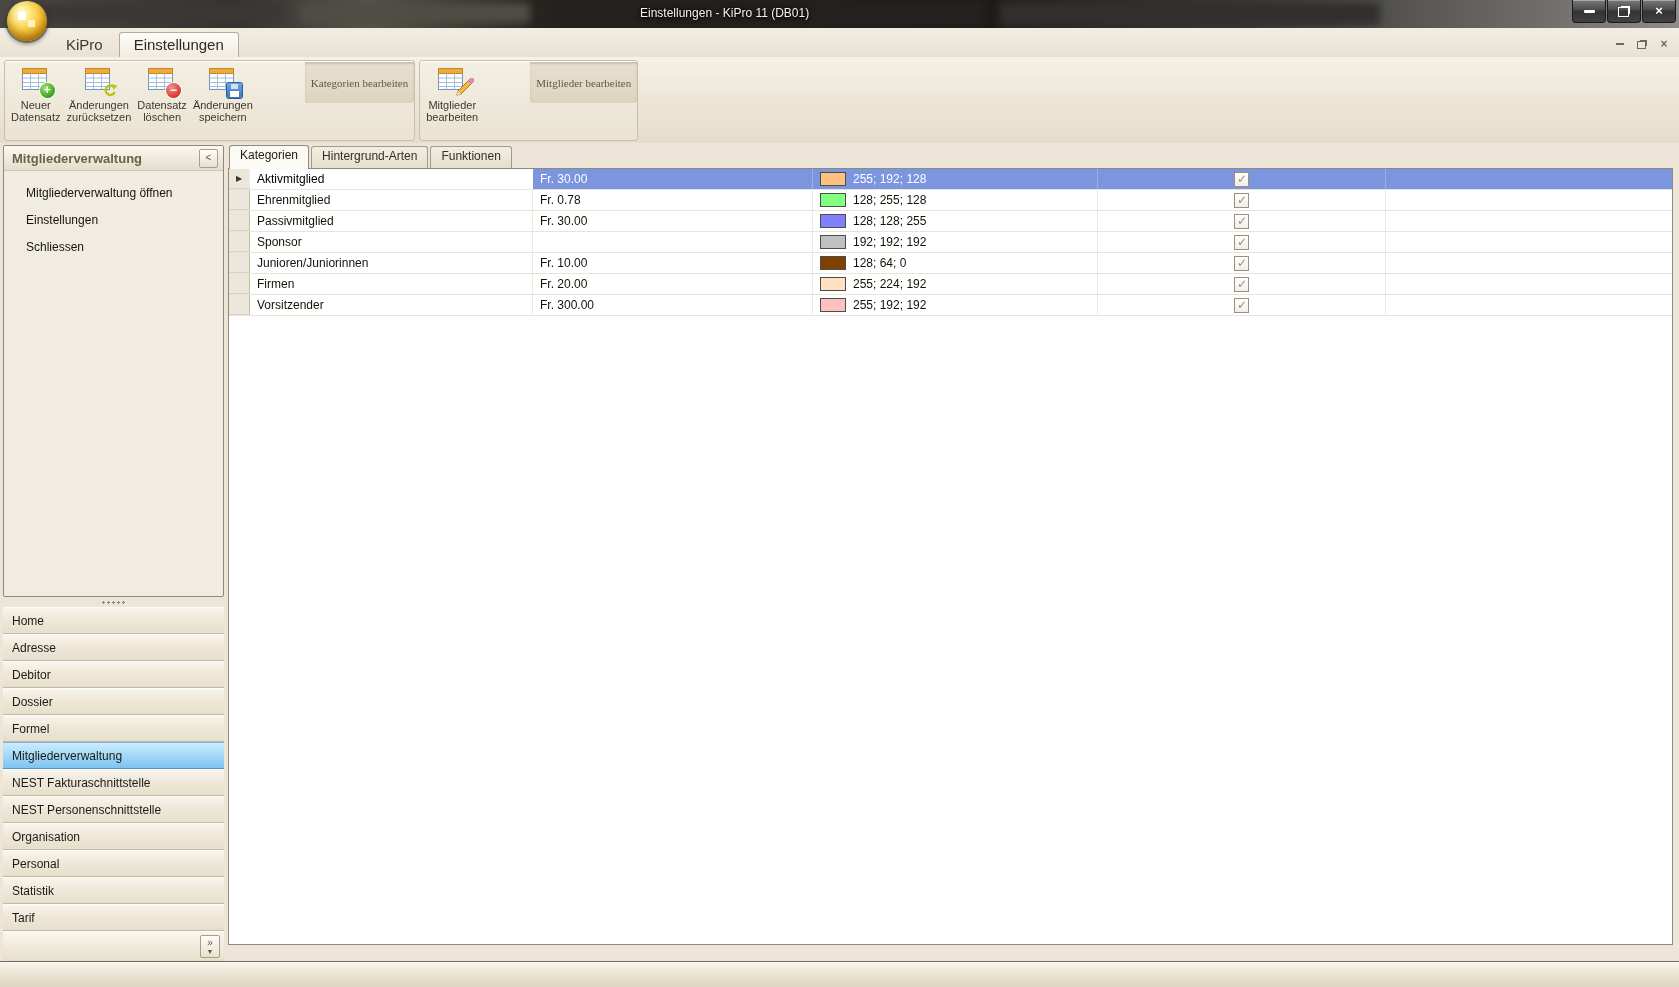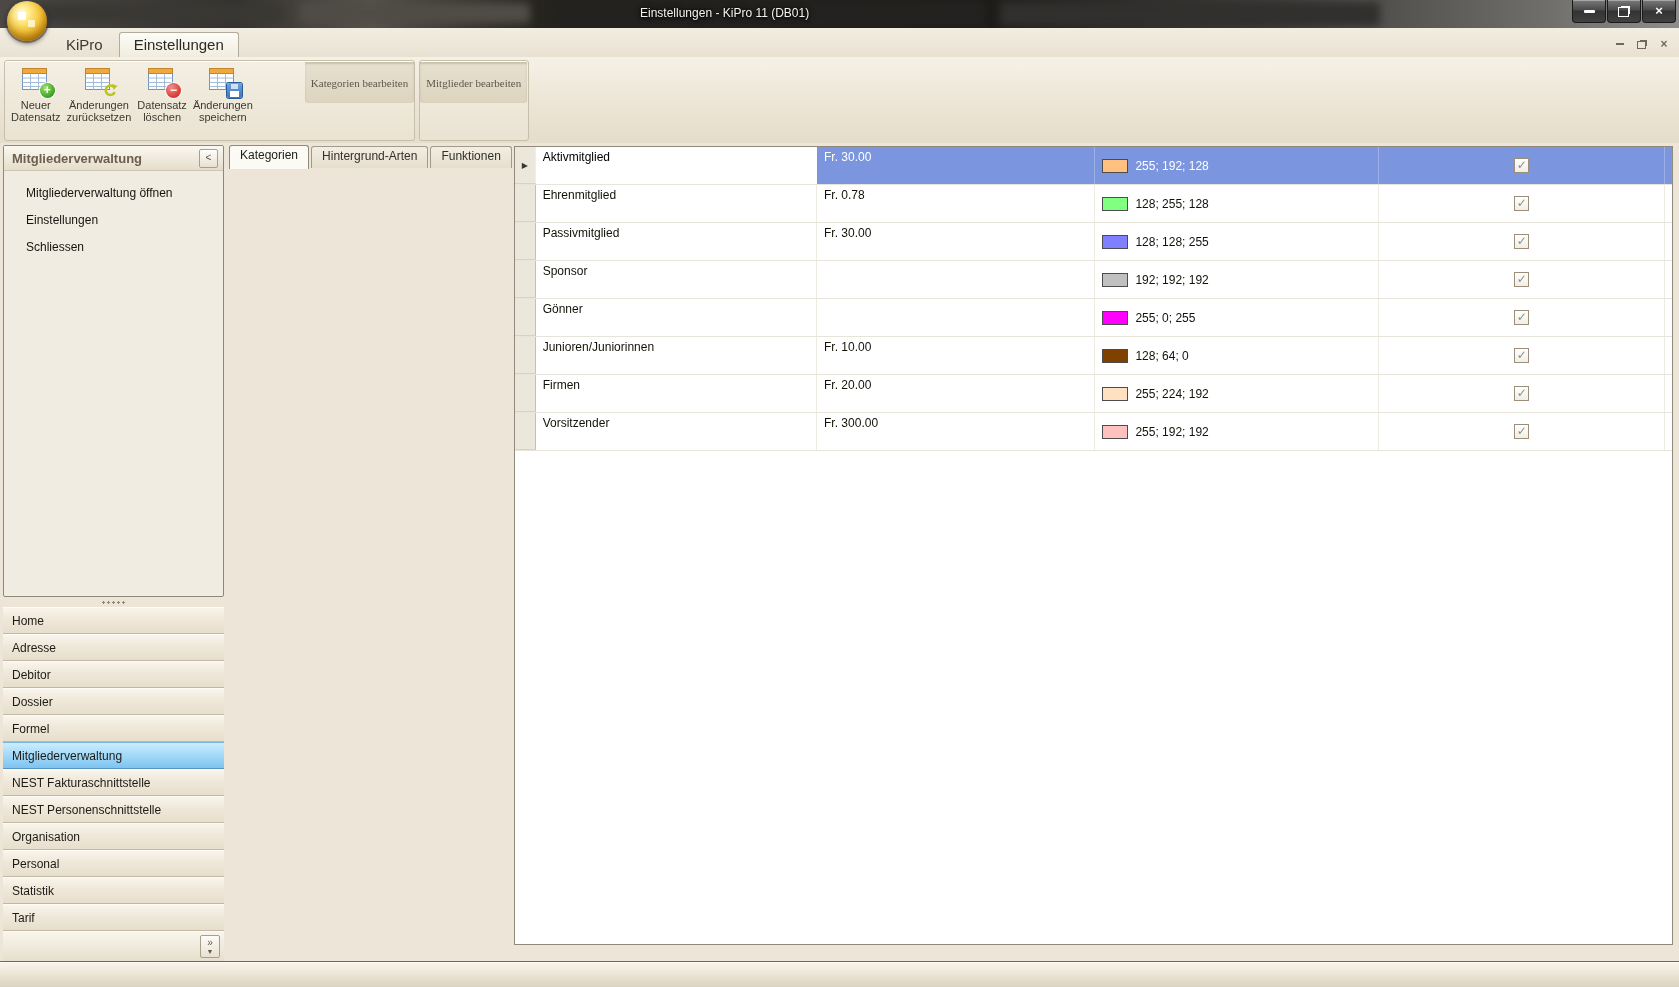--- a/index.html
+++ b/index.html
@@ -86,31 +86,31 @@
   .navlist{display:flex;flex-direction:column;}
   .navitem{height:27px;box-sizing:border-box;display:flex;align-items:center;padding-left:9px;font-size:12px;color:#1d1b16;
     background:linear-gradient(#f9f5ec,#efe8d9 45%,#e7dfcc);border-top:1px solid #fdfbf6;border-bottom:1px solid #c2b9a4;}
   .navitem.selected{background:linear-gradient(#cdecfd,#a5dbf8 45%,#7fc3f0);border-top:1px solid #7db6dd;border-bottom:1px solid #5795c5;}
   .navfooter{height:30px;box-sizing:border-box;background:linear-gradient(#f9f5ec,#e7dfcc);border-top:1px solid #fdfbf6;position:relative;}
   .overflow-btn{position:absolute;right:4px;top:3px;width:20px;height:23px;border:1px solid #a89f8b;border-radius:2px;
     background:linear-gradient(#fefcf8,#e8e1d1);color:#5e584a;text-align:center;font-size:10px;line-height:10px;padding-top:2px;box-sizing:border-box;}
   .overflow-caret{display:block;font-size:7px;line-height:7px;}
 
   
-  .content{flex:1;display:flex;flex-direction:row;padding:3px 6px 16px 4px;min-width:0;box-sizing:border-box;}
+  .content{flex:1;display:flex;flex-direction:column;padding:3px 6px 16px 4px;min-width:0;box-sizing:border-box;}
   .tabstrip{display:flex;align-items:flex-end;height:22px;padding-left:1px;position:relative;z-index:2;}
   .ctab{height:19px;padding:2px 10px 0;margin-right:2px;font-size:12px;color:#33302a;
     border:1px solid #a19a8a;border-bottom:none;border-radius:3px 3px 0 0;
     background:linear-gradient(#f3eee3,#e5decd);}
   .ctab.active{height:21px;background:#fcfaf5;border-color:#908a7b;margin-bottom:-1px;color:#23211c;}
   .gridpanel{flex:1;border:1px solid #908a7b;background:#fff;overflow:hidden;position:relative;z-index:1;}
   .gheader{display:flex;height:22px;box-sizing:border-box;
     background:linear-gradient(#f9f6ef,#efeade 55%,#e5decd);border-bottom:1px solid #b7b09e;}
   .hcell{box-sizing:border-box;border-right:1px solid #ccc6b6;padding:4px 0 0 7px;font-size:12px;color:#3a372e;overflow:hidden;white-space:nowrap;}
-  .grow{display:flex;height:38px;box-sizing:border-box;border-bottom:1px solid #e7e4da;font-size:12px;color:#131208;}
+  .grow{display:flex;height:21px;box-sizing:border-box;border-bottom:1px solid #e7e4da;font-size:12px;color:#131208;}
   .cell{box-sizing:border-box;border-right:1px solid #edebe2;padding:3px 0 0 7px;overflow:hidden;white-space:nowrap;}
   .c-ind{width:21px;padding:0;background:#ece7db;border-right:1px solid #c7c0ae;border-bottom:1px solid #d8d2c2;
     display:flex;align-items:center;justify-content:center;font-size:8px;color:#3a372e;}
   .c-bez{width:283px;}
   .c-beitrag{width:280px;}
   .c-farbe{width:285px;display:flex;align-items:center;padding-top:0;}
   .c-status{width:288px;display:flex;align-items:center;justify-content:center;padding:0;}
   .c-formel{flex:1;border-right:none;}
   .grow.selected{background:#7b96df;color:#fff;}
   .grow.selected .cell{border-right-color:rgba(255,255,255,.25);}
@@ -224,20 +224,40 @@
               <span class="badge badge-save"></span>
             </span>
             <span class="rlabel">Änderungen</span>
             <span class="rlabel">speichern</span>
           </div>
         </div>
         <div class="rcaption">Kategorien bearbeiten</div>
       </div>
 
       <div class="rgroup" style="min-width:108px;">
+        <div class="rbtns" style="justify-content:center;">
+          <div class="rbtn">
+            <span class="ricon">
+              <svg class="tbl" width="28" height="26" viewBox="0 0 28 26">
+                <rect x="1.5" y="1.5" width="24" height="21" fill="#fff" stroke="#6e95be"></rect>
+                <rect x="1.5" y="1.5" width="24" height="5" fill="#f2a93b" stroke="#c1862c"></rect>
+                <path d="M1.5 11 h24 M1.5 15.5 h24 M1.5 19.5 h24 M9.5 6.5 v16 M17.5 6.5 v16" stroke="#a3bdd8" fill="none"></path>
+              </svg>
+              <span class="badge badge-plain" style="width:22px;height:22px;right:-5px;bottom:-2px;">
+                <svg width="22" height="22" viewBox="0 0 22 22">
+                  <path d="M16.5 2.5 l3 3 -10.5 10.5 -4.2 1.2 1.2 -4.2 z" fill="#f3b942" stroke="#a87c20" stroke-width="1"></path>
+                  <path d="M16.5 2.5 l3 3 1.6 -1.6 a2.1 2.1 0 0 0 -3 -3 z" fill="#e58fd3" stroke="#b05f9e" stroke-width="0.8"></path>
+                  <path d="M4.8 17.2 l1.2 -4.2 3 3 z" fill="#f6dfae"></path>
+                </svg>
+              </span>
+            </span>
+            <span class="rlabel">Mitglieder</span>
+            <span class="rlabel">bearbeiten</span>
+          </div>
+        </div>
         <div class="rcaption">Mitglieder bearbeiten</div>
       </div>
 
     </div>
   </div>
 
   <div class="workspace">
 
     <div class="sidebar">
       <div class="sb-panel">
@@ -354,33 +374,20 @@
             <div class="cell c-farbe">
               <span class="swatch" style="background-color: rgb(192, 192, 192);"></span>
               <span>192; 192; 192</span>
             </div>
             <div class="cell c-status">
               <span class="checkbox checked"></span>
             </div>
             <div class="cell c-formel"></div>
           </div>
 
-          <div class="grow">
-            <div class="cell c-ind"></div>
-            <div class="cell c-bez">Gönner</div>
-            <div class="cell c-beitrag"></div>
-            <div class="cell c-farbe">
-              <span class="swatch" style="background-color: rgb(255, 0, 255);"></span>
-              <span>255; 0; 255</span>
-            </div>
-            <div class="cell c-status">
-              <span class="checkbox checked"></span>
-            </div>
-            <div class="cell c-formel"></div>
-          </div>
 
           <div class="grow">
             <div class="cell c-ind"></div>
             <div class="cell c-bez">Junioren/Juniorinnen</div>
             <div class="cell c-beitrag">Fr. 10.00</div>
             <div class="cell c-farbe">
               <span class="swatch" style="background-color: rgb(128, 64, 0);"></span>
               <span>128; 64; 0</span>
             </div>
             <div class="cell c-status">

